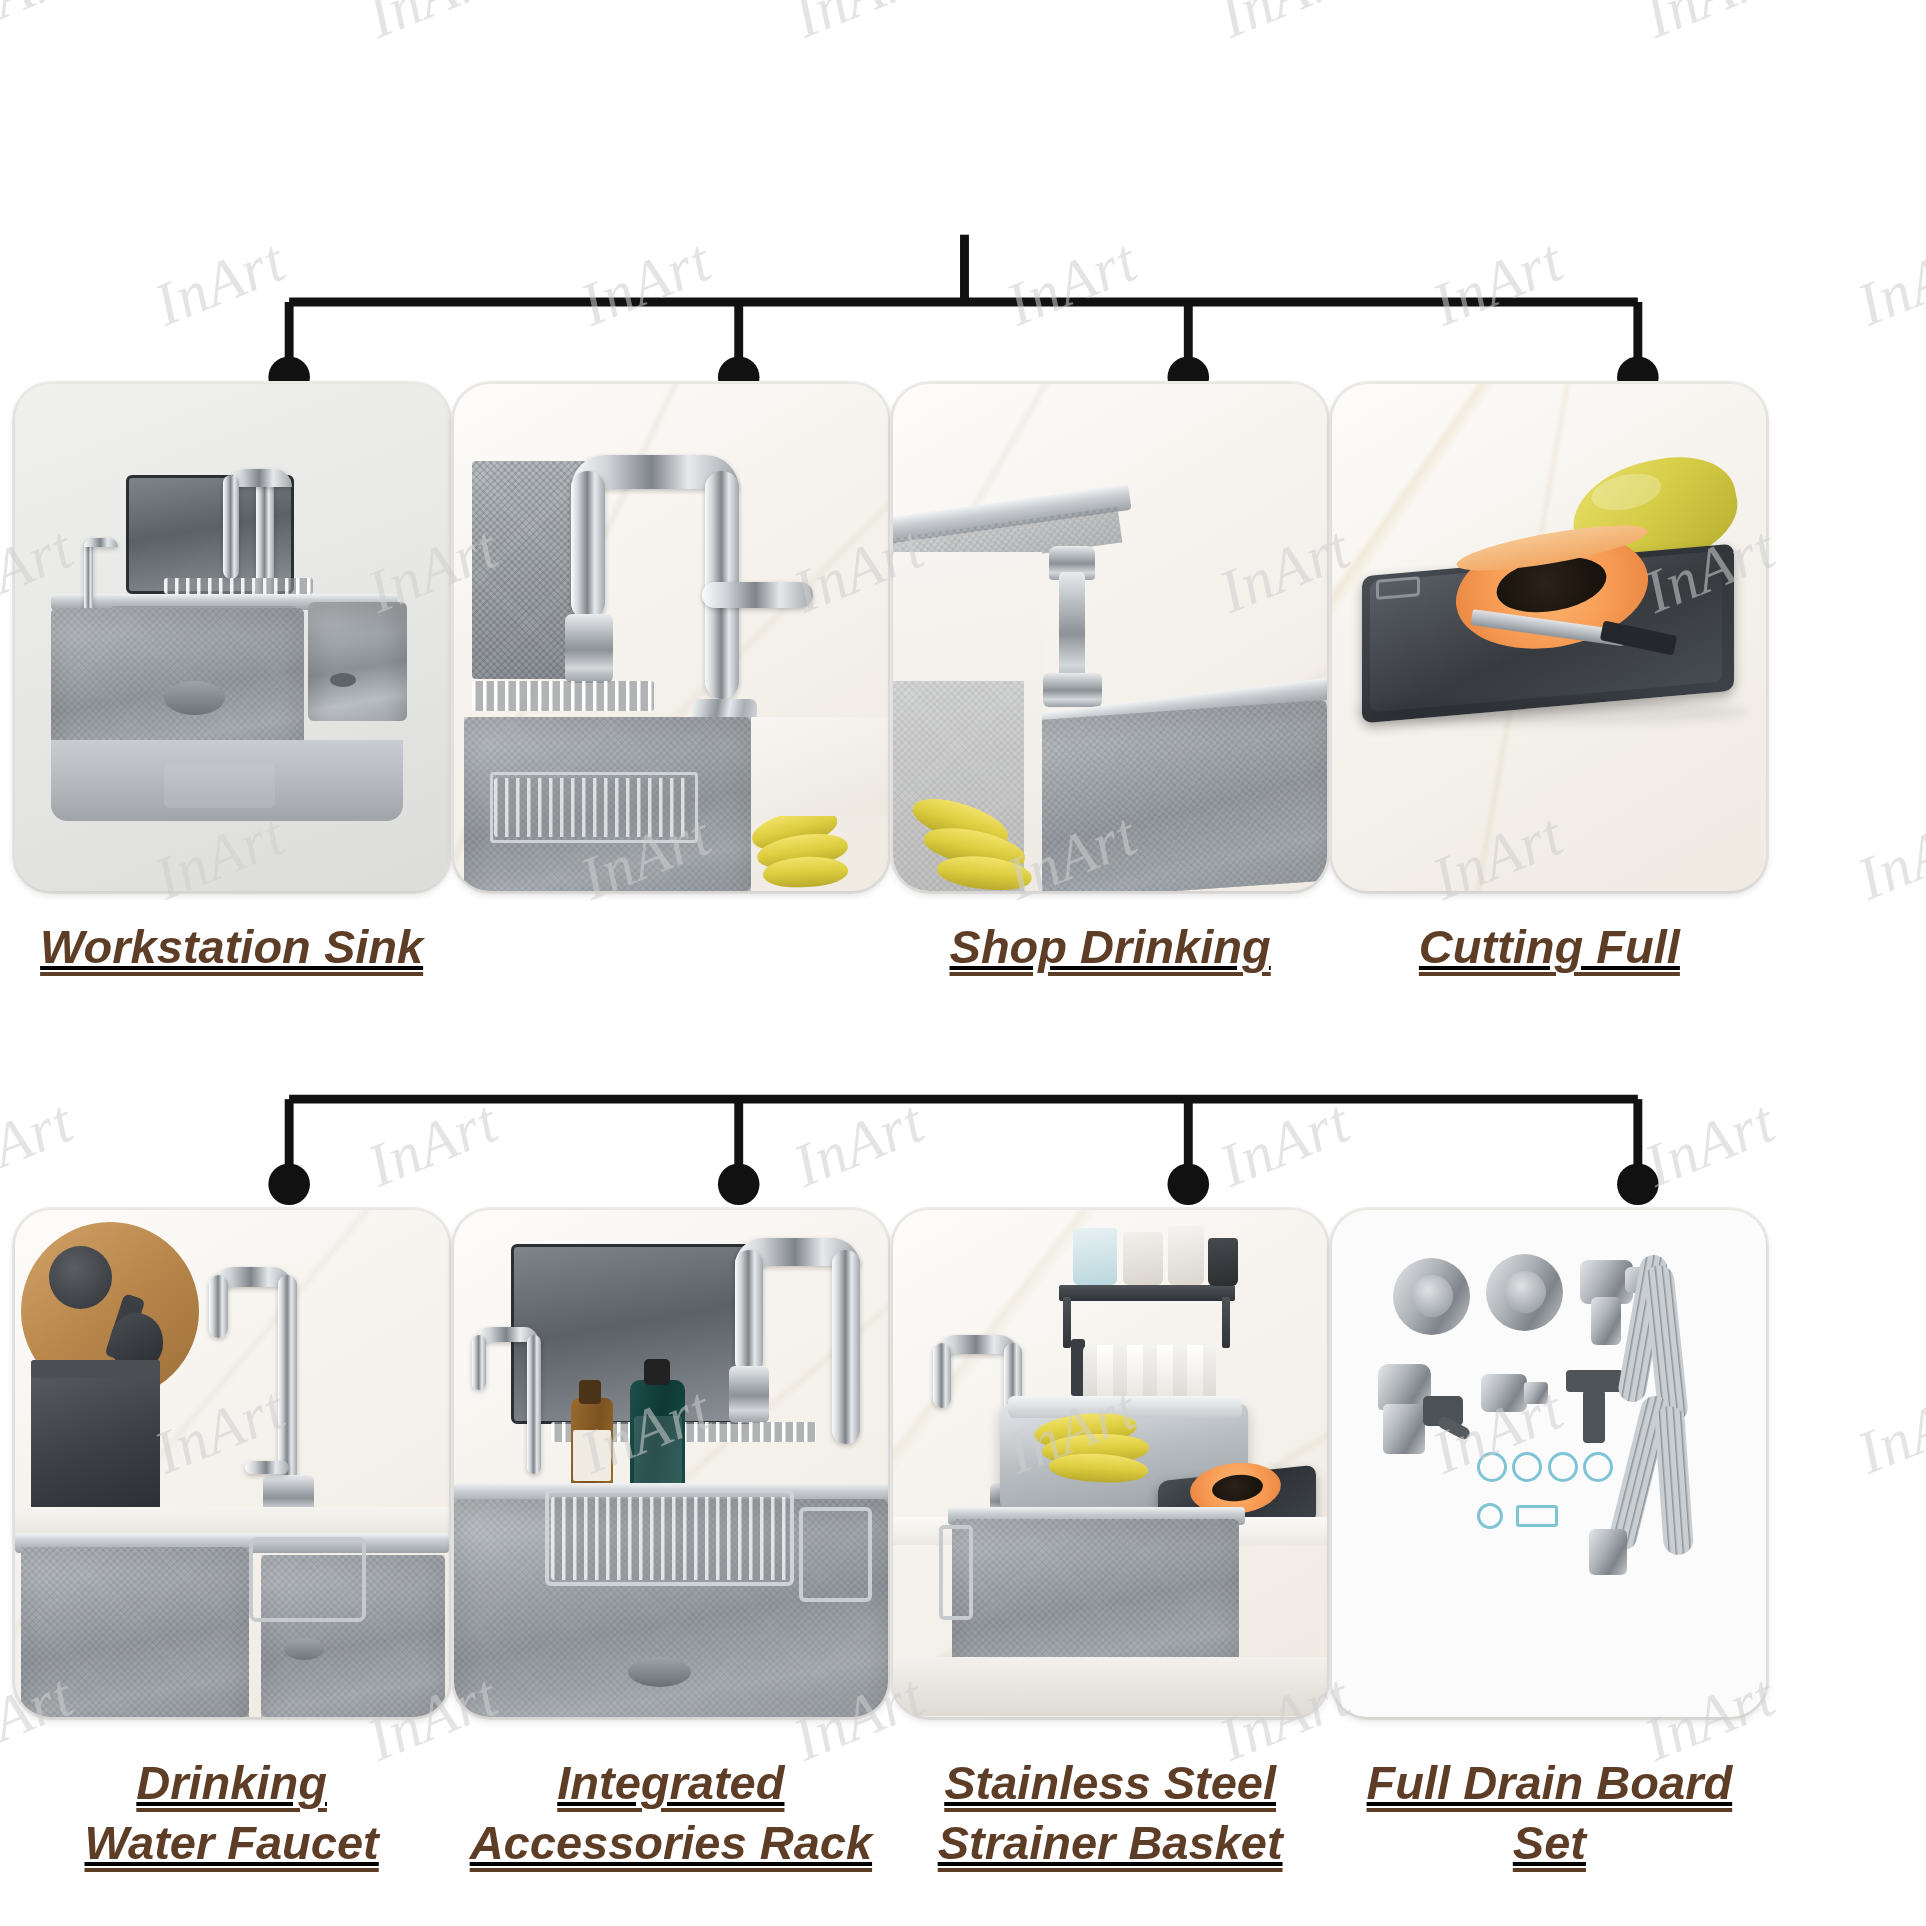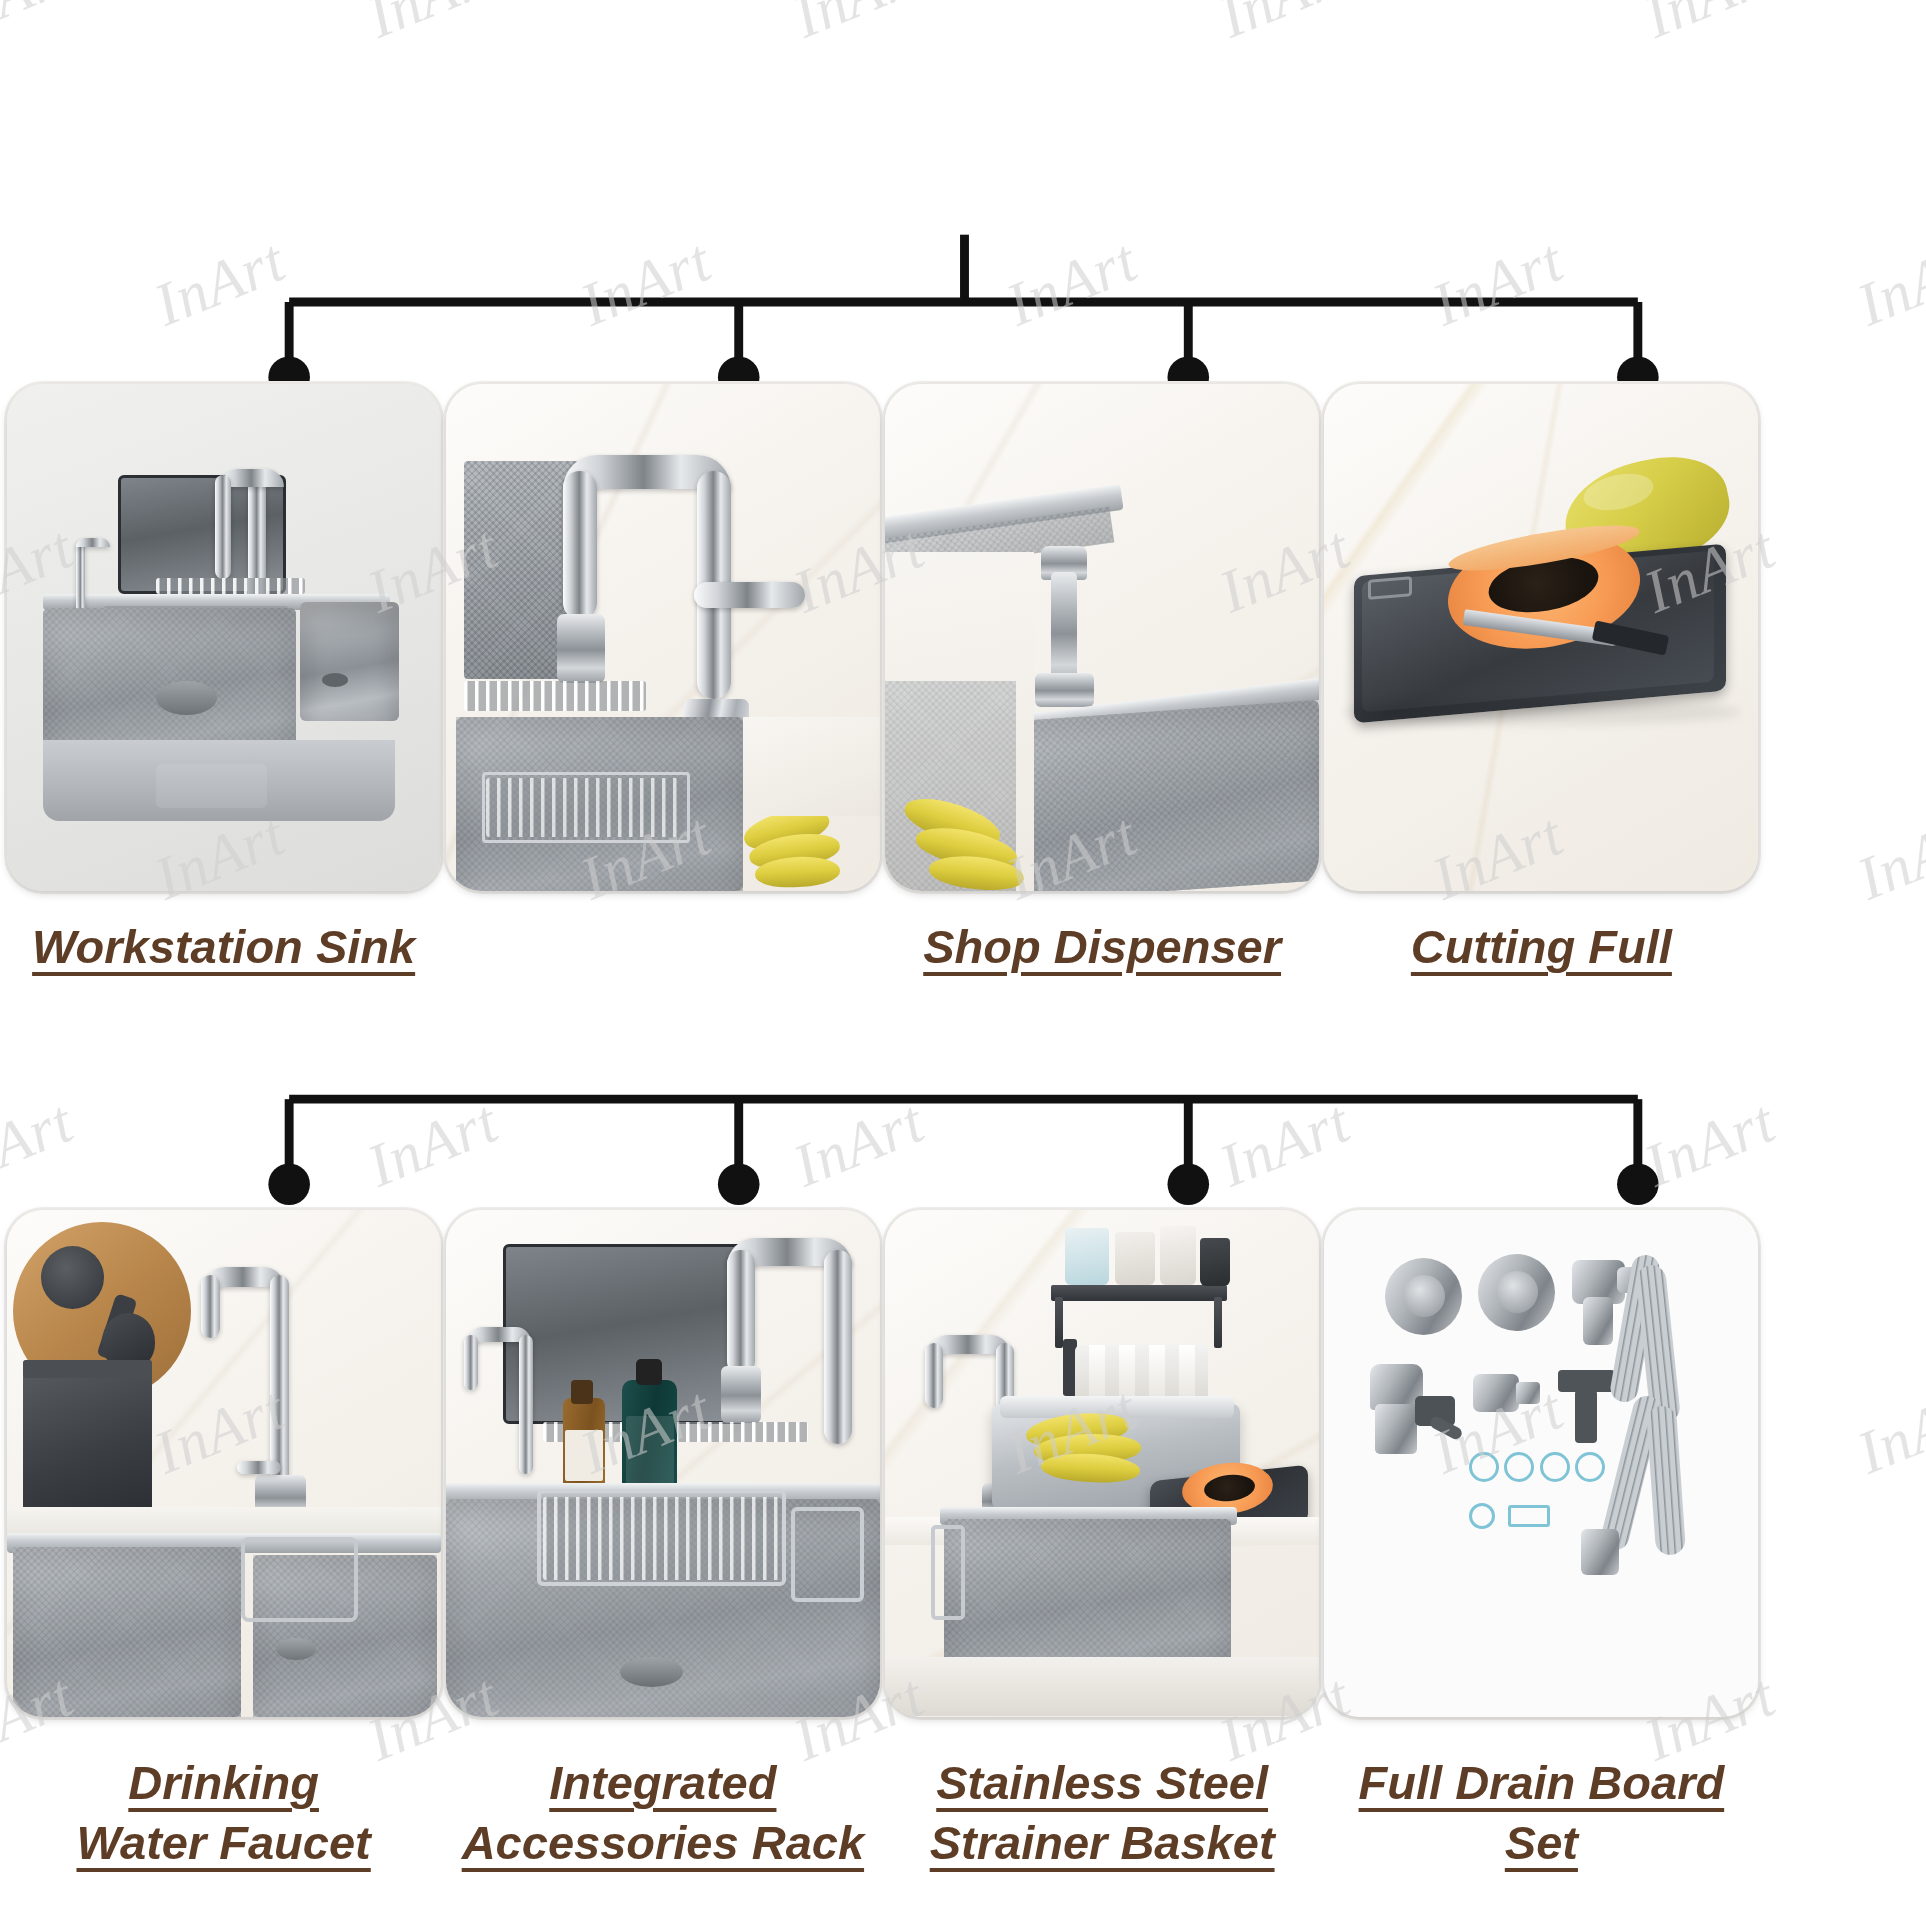--- a/index.html
+++ b/index.html
@@ -71,23 +71,24 @@
     left: 0;
     top: 0;
     width: 1927px;
     height: 1927px;
     pointer-events: none;
   }
 
   
   .row {
     position: absolute;
-    left: 4px;
+    left: 12px;
     width: 1757px;
     display: flex;
+    text-decoration: underline;
   }
   #row-1 { top: 384px; }
   #row-2 { top: 1210px; }
 
   .item {
     width: 481px;
     display: flex;
     flex-direction: column;
     align-items: center;
   }
@@ -395,21 +396,21 @@
           <div class="mesh" style="left:119px;top:327px;width:321px;height:180px;transform:rotate(-4deg);opacity:.55;"></div>
 
           <div style="position:absolute;left:0;top:168px;width:149px;height:339px;background:linear-gradient(170deg,#f7f5f1,#eeeae3);"></div>
           <div class="mesh" style="left:0;top:297px;width:131px;height:210px;opacity:.5;"></div>
 
           <div class="banana" style="left:18px;top:420px;width:99px;height:36px;transform:rotate(18deg);"></div>
           <div class="banana" style="left:30px;top:447px;width:103px;height:34px;transform:rotate(12deg);"></div>
           <div class="banana" style="left:44px;top:473px;width:95px;height:32px;transform:rotate(6deg);"></div>
         </div>
       </div>
-      <div class="caption">Shop Dispenser</div>
+      <div class="caption">Shop Drinking</div>
     </div>
 
     <div class="item">
       <div class="card">
         <div class="card-inner bg-marble">
           <div class="veins" style="background:
               linear-gradient(125deg,transparent 18%,rgba(214,186,122,.4) 19%,transparent 21%),
               linear-gradient(100deg,transparent 44%,rgba(206,182,136,.3) 45%,transparent 46%);"></div>
 
           <div class="mango" style="left:240px;top:77px;width:166px;height:103px;transform:rotate(-12deg);"></div>

